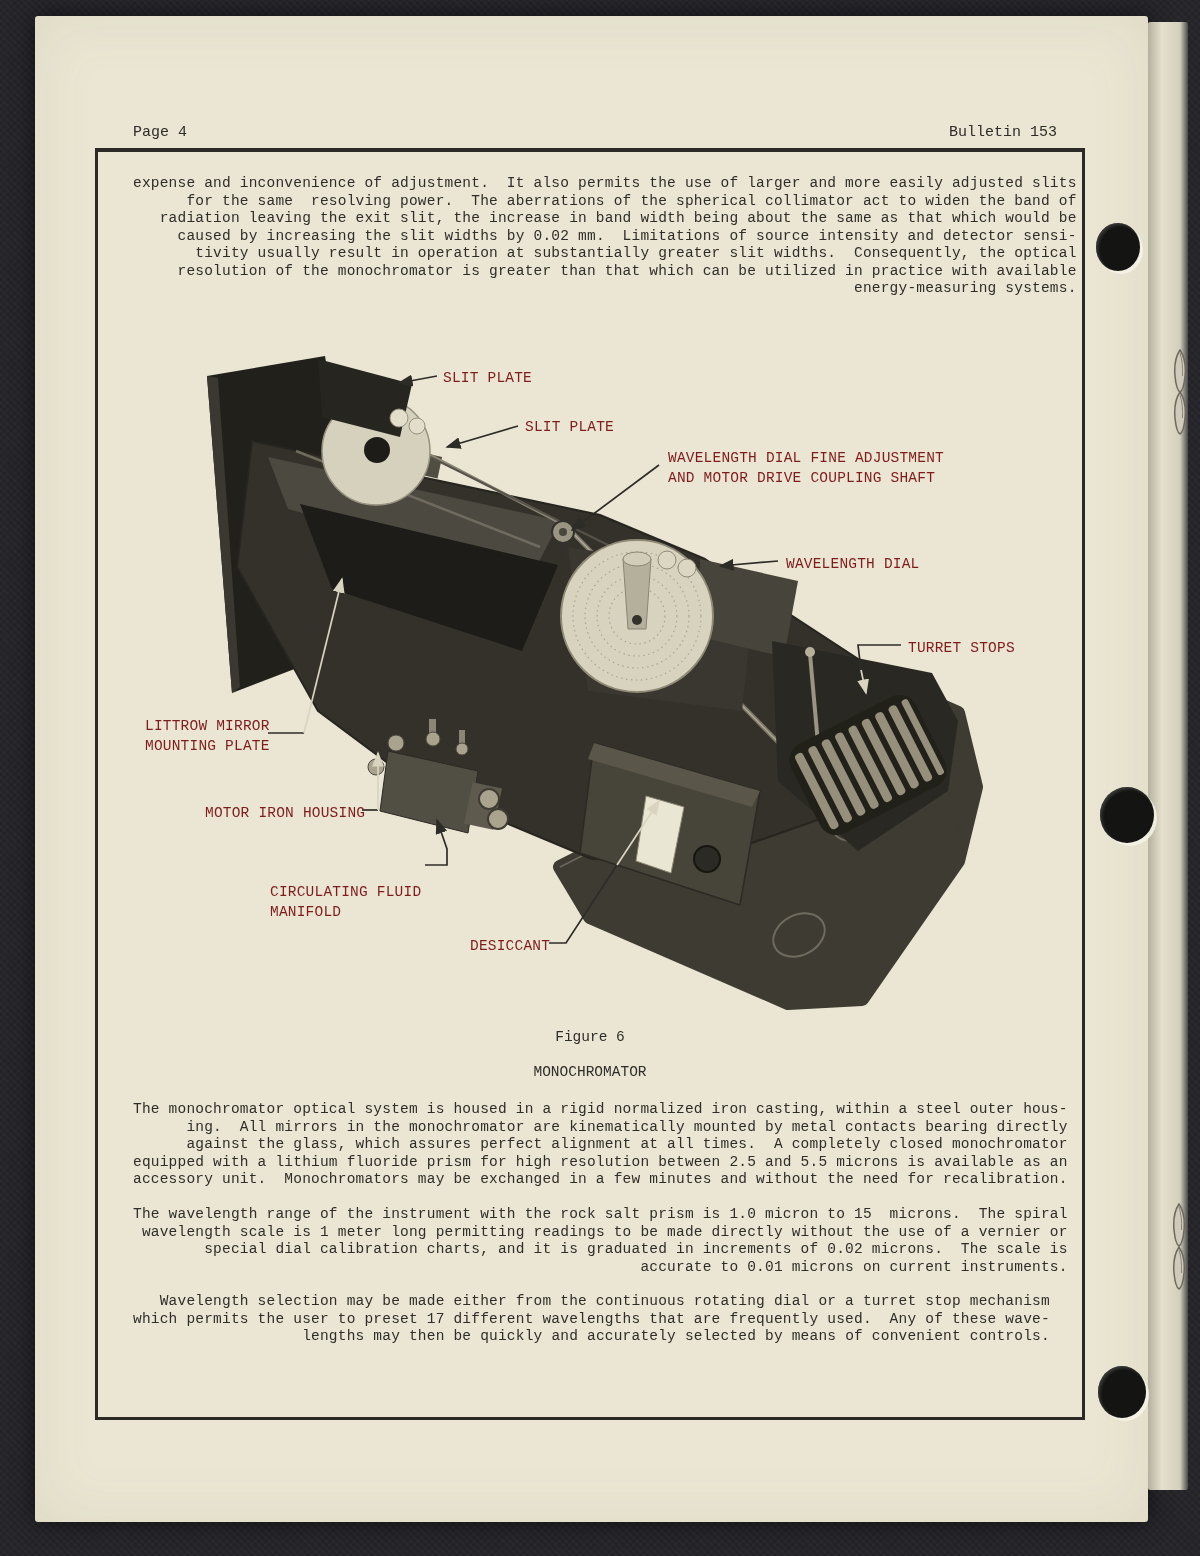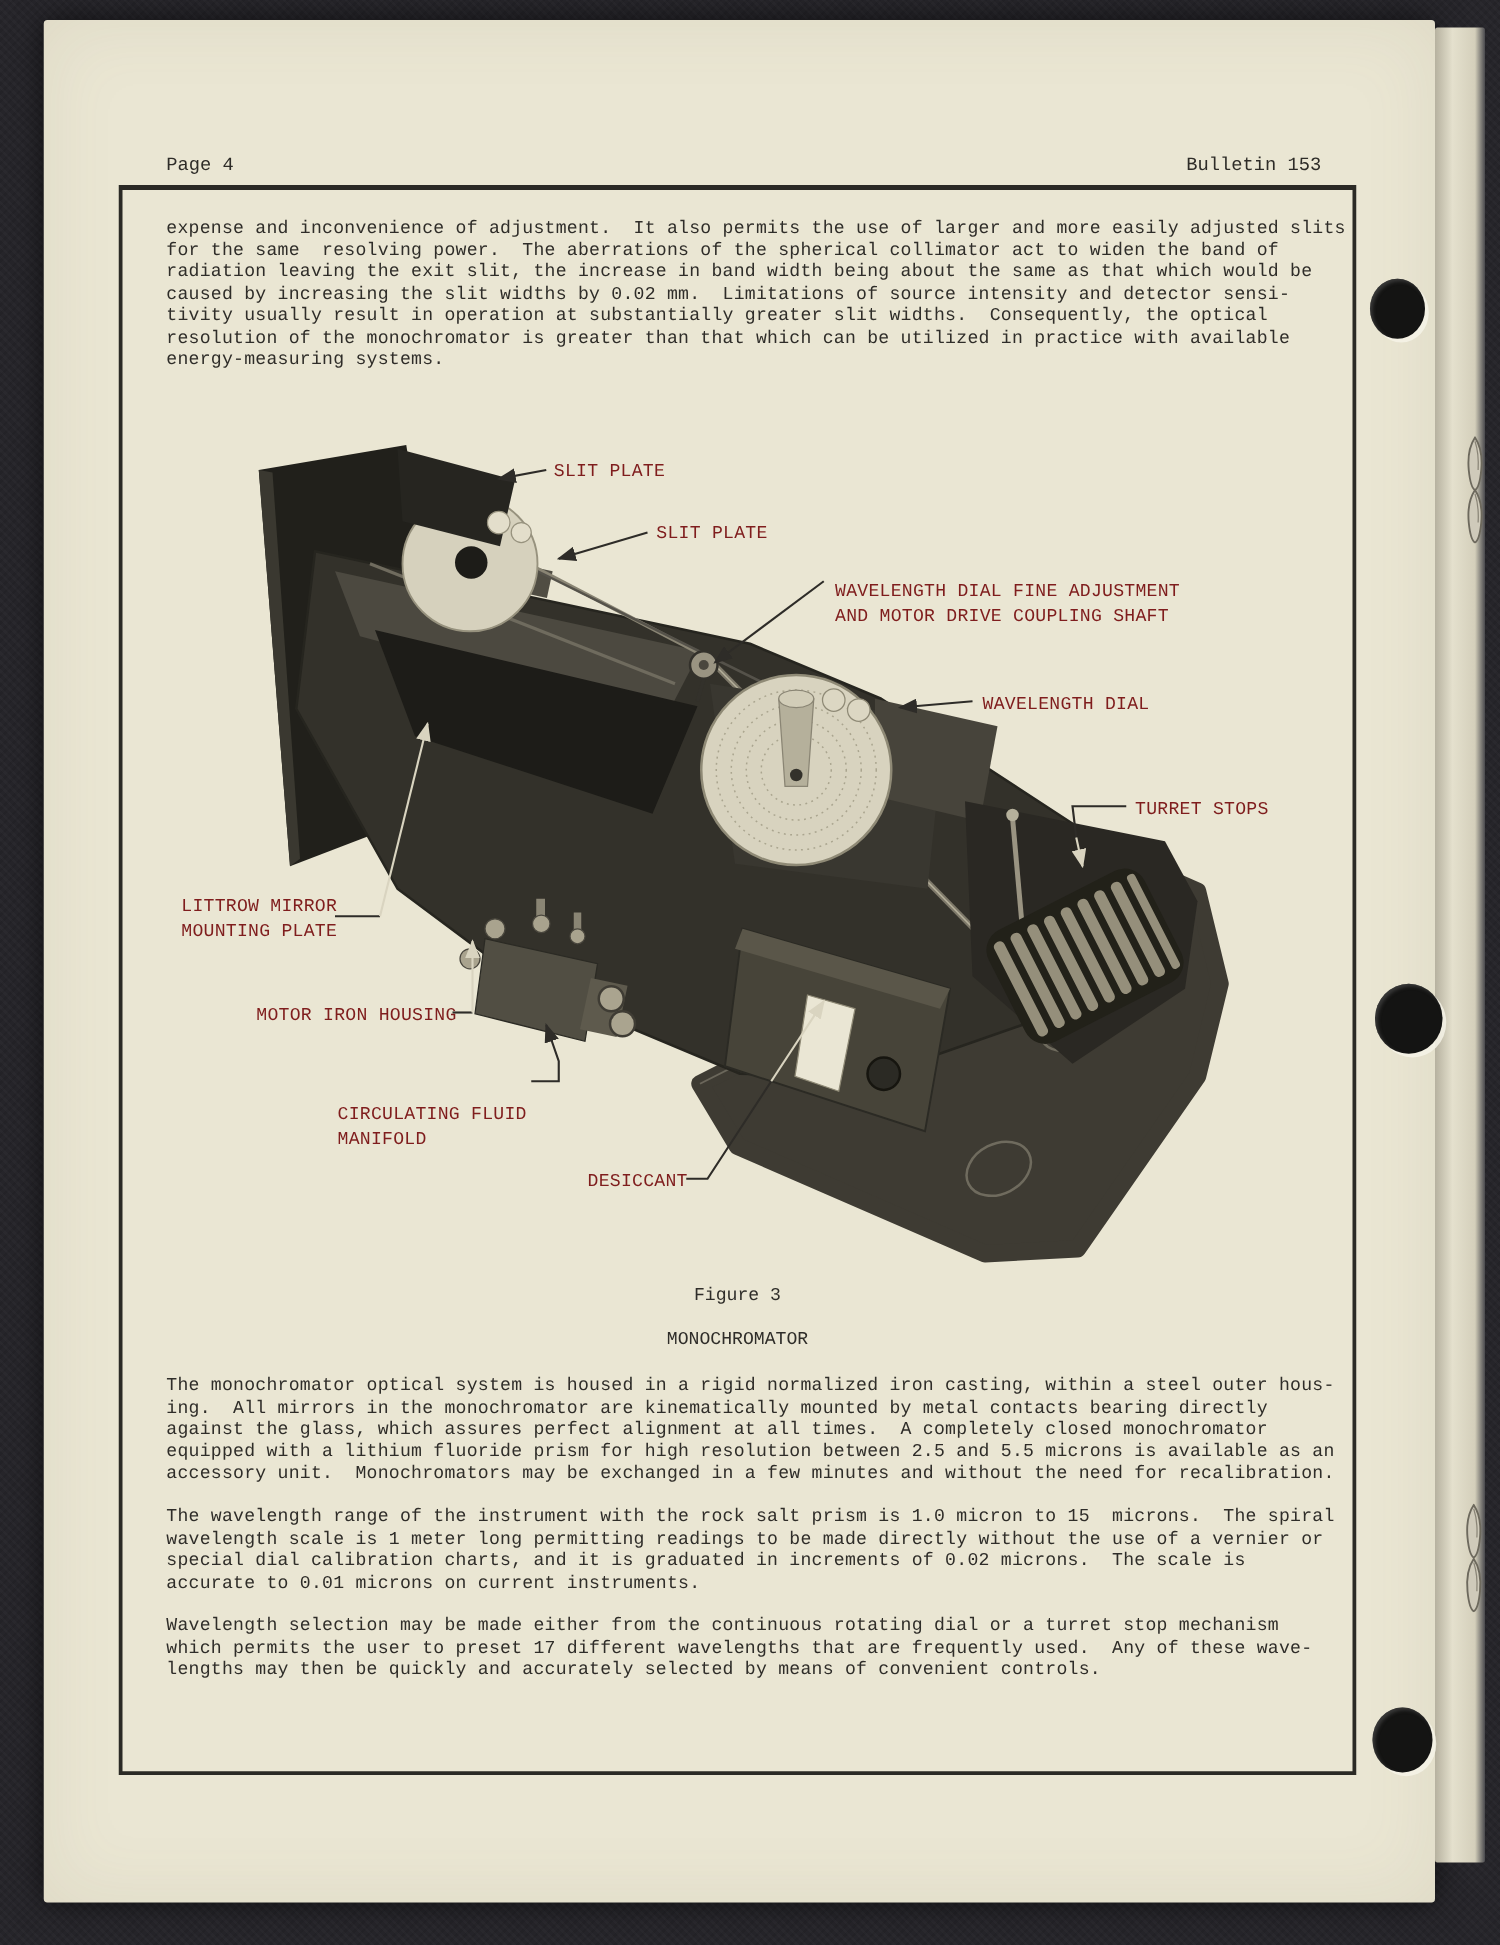--- a/index.html
+++ b/index.html
@@ -14,21 +14,21 @@
   .page-edge-strip{position:absolute;left:1148px;top:22px;width:40px;height:1468px;
     background:linear-gradient(to right,#b6b19f,#e4e0cd 35%,#d4cfbb 80%,#4a4a4e);border-radius:2px;}
   .hdr-title{position:absolute;left:35px;top:77px;width:990px;text-align:center;
     font-family:"Liberation Sans",sans-serif;font-weight:700;font-size:17px;color:#2b2a26;
     letter-spacing:10px;word-spacing:9px;white-space:nowrap;}
   .page-no{position:absolute;left:98px;top:108px;font-size:15px;color:#2e2c28;}
   .bulletin{position:absolute;right:91px;top:108px;font-size:15px;color:#2e2c28;}
   .box{position:absolute;left:60px;top:132px;width:990px;height:1272px;box-sizing:border-box;
     border:3px solid #2b2a25;border-top-width:4px;}
   .para{position:absolute;white-space:pre;font-size:14.5px;line-height:17.5px;
-    letter-spacing:0.2px;color:#2f2d29;}
+    letter-spacing:0.2px;color:#2f2d29;text-align:right;}
   .fig-label{position:absolute;white-space:pre;font-size:14.5px;line-height:20px;
     letter-spacing:0.2px;color:#7f1d1d;}
   .fig-caption{position:absolute;left:0;width:100%;text-align:center;font-size:14.5px;color:#2f2d29;}
   .fig-svg{position:absolute;left:0;top:197px;}
   .hole{position:absolute;border-radius:50%;background:#141413;
     box-shadow:3px 3px 0 0 rgba(246,243,231,0.85), inset 2px 2px 3px rgba(80,80,80,0.6);}
   .clip{position:absolute;}
 </style>
 </head>
 <body>
@@ -166,32 +166,32 @@
           <path d="M362,811 L378,811"></path>
           <path d="M378,811 L378,754" stroke="#d9d4c0" marker-end="url(#al)"></path>
           <path d="M425,866 L447,866 L447,850 L437,821" marker-end="url(#ad)"></path>
           <path d="M549,944 L566,944 L617,866"></path>
           <path d="M617,866 L659,802" stroke="#d9d4c0" marker-end="url(#al)"></path>
         </g>
       </svg>
 
       <div class="fig-label" style="left:345px;top:216px;">SLIT PLATE</div>
       <div class="fig-label" style="left:427px;top:265px;">SLIT PLATE</div>
-      <div class="fig-label" style="left:570px;top:296px;margin-top:16px;">WAVELENGTH DIAL FINE ADJUSTMENT
+      <div class="fig-label" style="left:570px;top:296px;">WAVELENGTH DIAL FINE ADJUSTMENT
 AND MOTOR DRIVE COUPLING SHAFT</div>
       <div class="fig-label" style="left:688px;top:402px;">WAVELENGTH DIAL</div>
       <div class="fig-label" style="left:810px;top:486px;">TURRET STOPS</div>
       <div class="fig-label" style="left:47px;top:564px;">LITTROW MIRROR
 MOUNTING PLATE</div>
       <div class="fig-label" style="left:107px;top:651px;">MOTOR IRON HOUSING</div>
       <div class="fig-label" style="left:172px;top:706px;margin-top:24px;">CIRCULATING FLUID
 MANIFOLD</div>
       <div class="fig-label" style="left:372px;top:784px;">DESICCANT</div>
 
-      <div class="fig-caption" style="top:877px;">Figure 3</div>
+      <div class="fig-caption" style="top:877px;">Figure 6</div>
       <div class="fig-caption" style="top:912px;">MONOCHROMATOR</div>
 
       <div class="para" style="left:35px;top:949px;">The monochromator optical system is housed in a rigid normalized iron casting, within a steel outer hous-
 ing.  All mirrors in the monochromator are kinematically mounted by metal contacts bearing directly
 against the glass, which assures perfect alignment at all times.  A completely closed monochromator
 equipped with a lithium fluoride prism for high resolution between 2.5 and 5.5 microns is available as an
 accessory unit.  Monochromators may be exchanged in a few minutes and without the need for recalibration.</div>
       <div class="para" style="left:35px;top:1054px;">The wavelength range of the instrument with the rock salt prism is 1.0 micron to 15  microns.  The spiral
 wavelength scale is 1 meter long permitting readings to be made directly without the use of a vernier or
 special dial calibration charts, and it is graduated in increments of 0.02 microns.  The scale is

